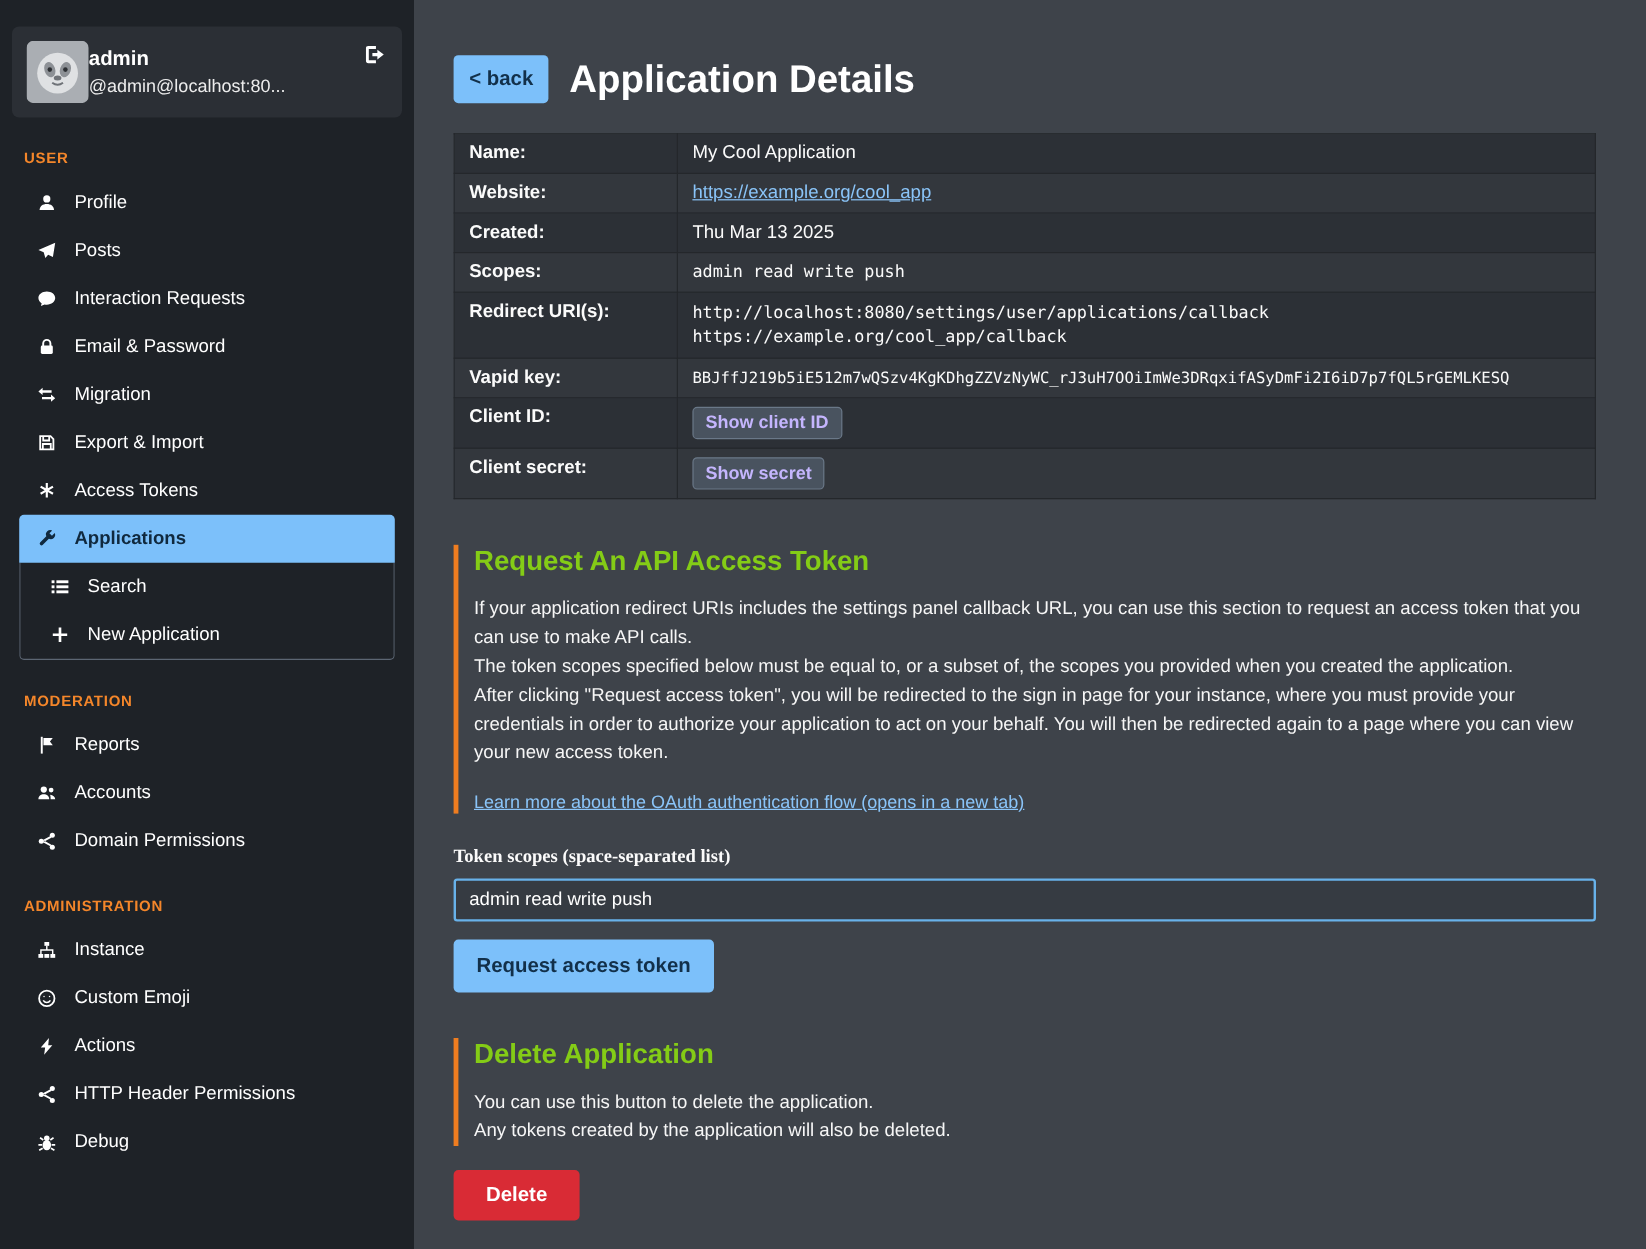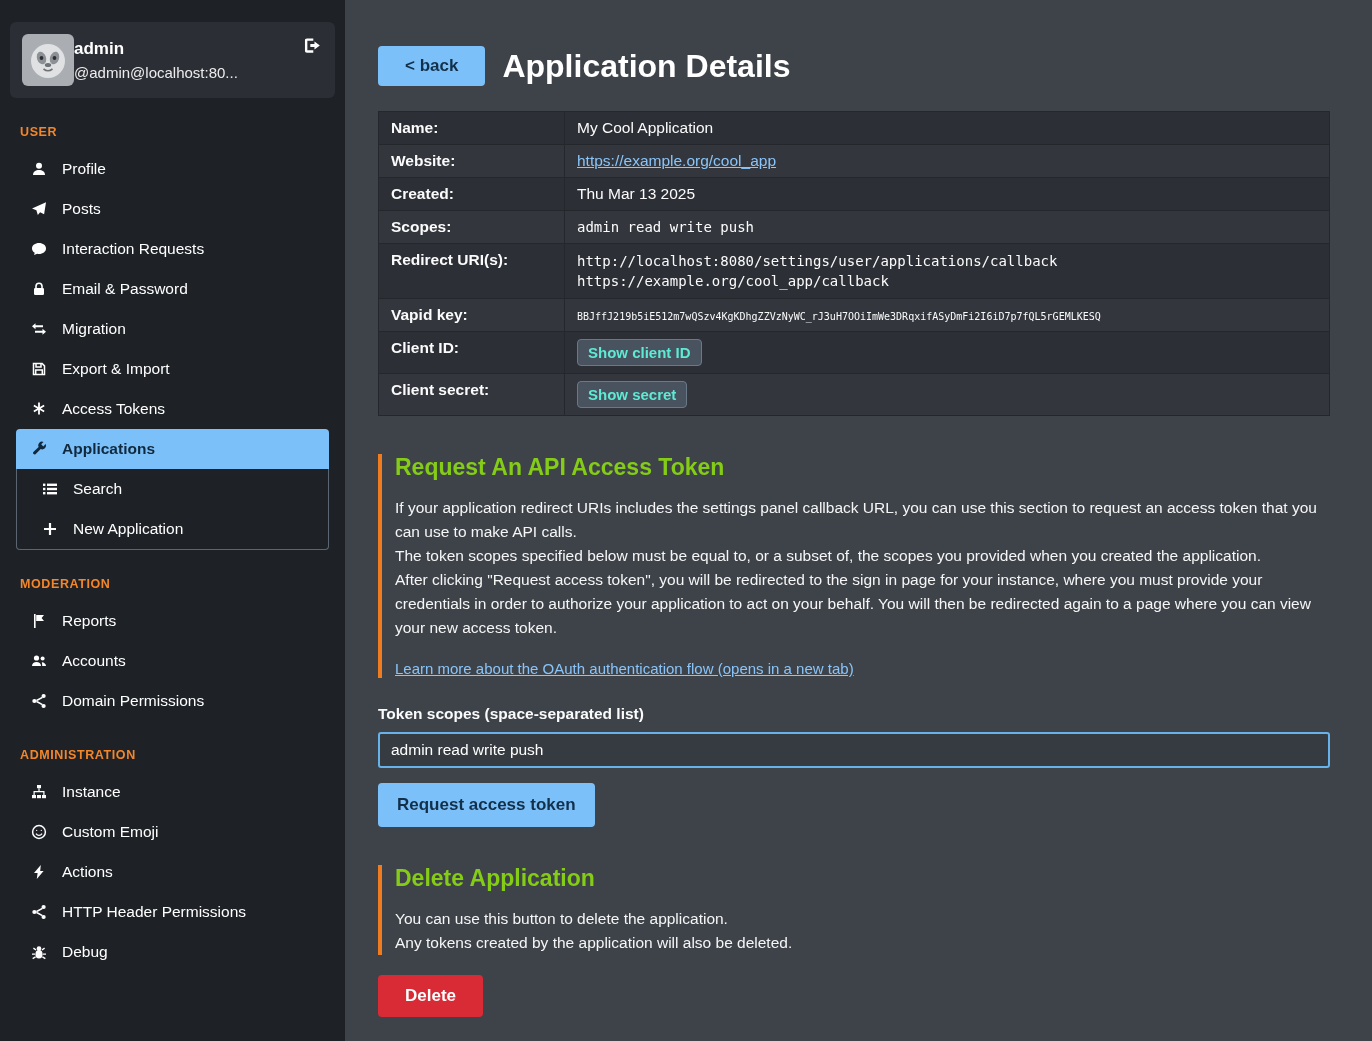--- a/index.html
+++ b/index.html
@@ -53,50 +53,50 @@
   .submenu .nav-item { margin:0; padding-left:24px; }
   
   .main {
     flex:1; height:1041px; background:#3e434a;
     padding:46px 42px 40px 33px; overflow:hidden;
   }
   .page-header { display:flex; align-items:center; gap:17px; margin-bottom:25px; }
   .back-btn {
     background:#7cc0fa; color:#12304a; border:none; border-radius:4px;
     font-family:inherit; font-size:17px; font-weight:bold;
-    padding:10px 27px; cursor:pointer;
+    padding:10px 13px; cursor:pointer;
   }
   .page-title { font-size:32px; font-weight:bold; color:#ffffff; margin:0; }
   
   .details-table {
     width:100%; border-collapse:collapse; border:1px solid #24272b;
     font-size:15.5px;
   }
   .details-table td {
     border:1px solid #24272b; padding:7px 12px; vertical-align:middle;
     color:#fbfbfb;
   }
   .details-table tr:nth-child(odd)  { background:#2c3036; }
   .details-table tr:nth-child(even) { background:#33373d; }
   .details-table td.lbl { width:186px; font-weight:bold; vertical-align:top; }
   .mono { font-family:"DejaVu Sans Mono", monospace; font-size:14px; }
-  .mono.small { font-size:10px; overflow-wrap:anywhere; }
+  .mono.small { font-size:13px; overflow-wrap:anywhere; }
   .mono-line { font-family:"DejaVu Sans Mono", monospace; font-size:14px; padding:2px 0; }
   a.link { color:#8ac4f8; text-decoration:underline; cursor:pointer; }
   .show-btn {
-    background:#49535f; border:1px solid #6a7888; color:#5eead4;
+    background:#49535f; border:1px solid #6a7888; color:#c4b5fd;
     font-family:inherit; font-size:15px; font-weight:bold;
     padding:4px 10px; border-radius:4px; cursor:pointer;
   }
   
   .o-section { border-left:4px solid #ef7d20; padding-left:13px; margin-top:38px; }
   .o-section h2 { font-size:23px; font-weight:bold; color:#84cc16; margin:0 0 15px 0; }
   .o-section p { margin:0; font-size:15.5px; line-height:24px; color:#f6f6f6; }
   .oauth-link { display:inline-block; margin-top:20px; font-size:15px; }
-  .field-label { font-weight:bold; font-size:15.5px; margin:27px 0 9px 0; }
+  .field-label { font-weight:bold; font-size:15.5px; margin:27px 0 9px 0;font-family:Liberation Serif, serif; }
   .scopes-input {
     width:100%; height:36px; background:#363b42;
     border:2px solid #68b2ea; border-radius:3px;
     color:#ffffff; font-family:inherit; font-size:15.5px; padding:6px 11px;
     outline:none;
   }
   .primary-btn {
     margin-top:15px; background:#7cc0fa; color:#12304a; border:none; border-radius:4px;
     font-family:inherit; font-size:17px; font-weight:bold;
     padding:12px 19px; cursor:pointer;

